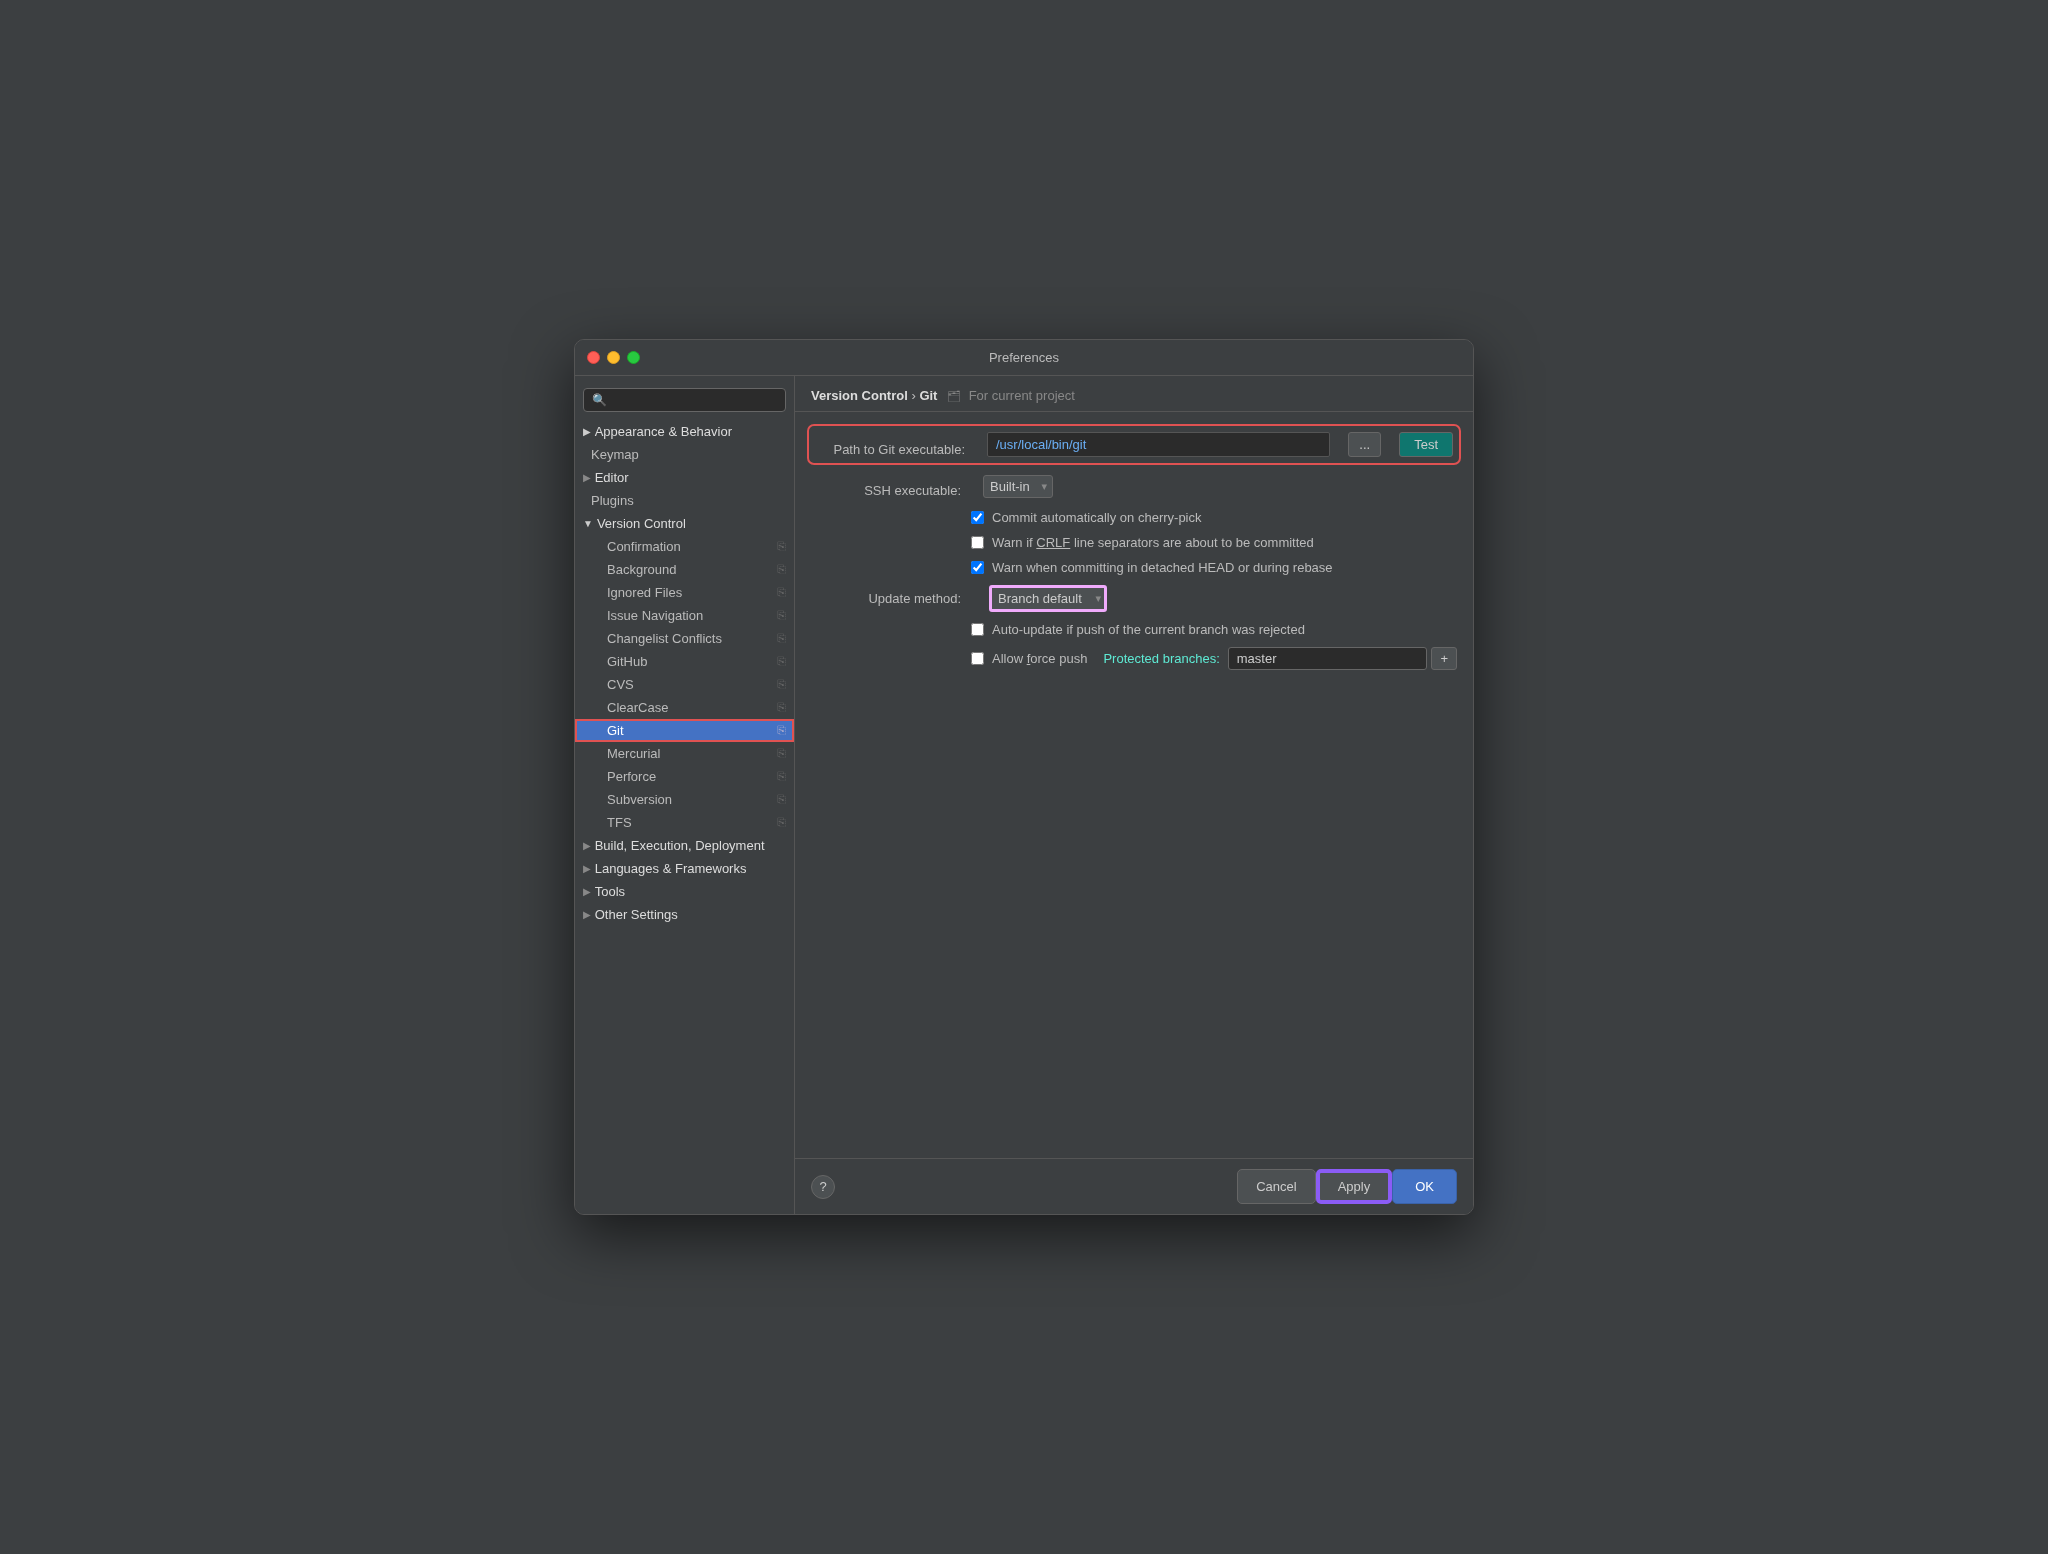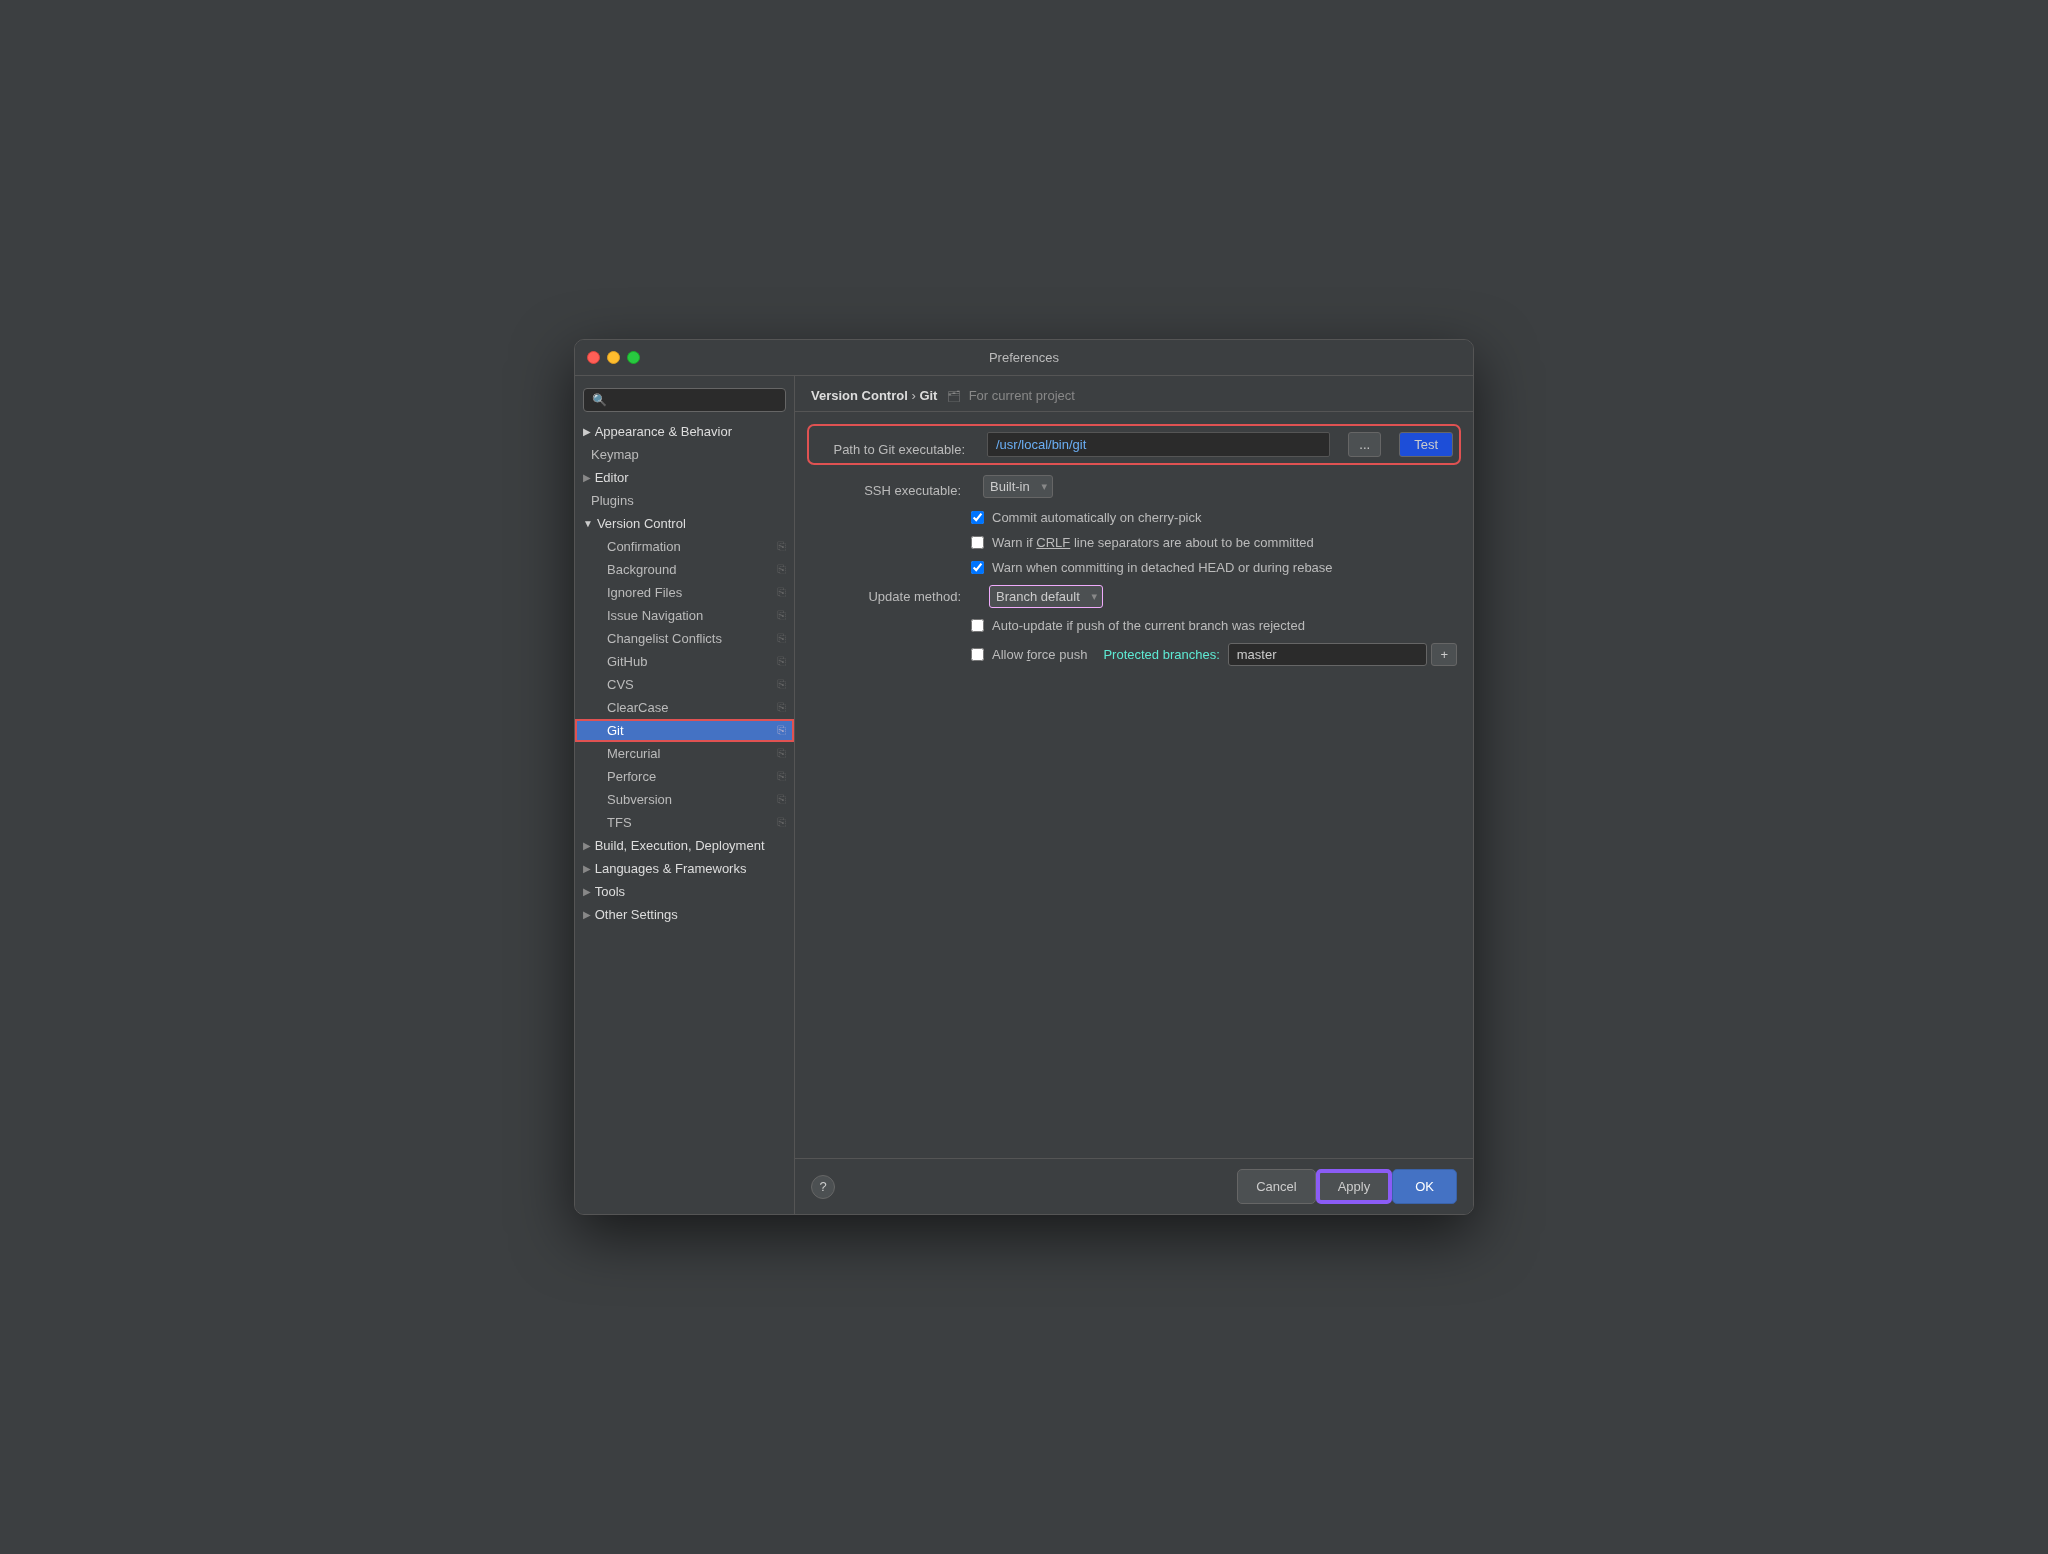--- a/index.html
+++ b/index.html
@@ -172,21 +172,21 @@
       border: 1px solid #666;
       color: #ccc;
       padding: 4px 10px;
       cursor: pointer;
       font-size: 13px;
       border-radius: 3px;
       margin-left: 6px;
       white-space: nowrap;
     }
     .test-btn {
-      background: #1d4ed8;
+      background: #0f766e;
       border: 1px solid #666;
       color: #ccc;
       padding: 4px 14px;
       cursor: pointer;
       font-size: 13px;
       border-radius: 3px;
       margin-left: 6px;
       white-space: nowrap;
     }
     .ssh-select {
@@ -234,21 +234,21 @@
       margin-bottom: 10px;
     }
     .update-label {
       color: #bbb;
       min-width: 150px;
       text-align: right;
       margin-right: 28px;
     }
     .update-select {
       background: #4c5052;
-      border: 1px solid #f0abfc;
+      border: 3px solid #f0abfc;
       color: #ccc;
       padding: 3px 6px;
       font-size: 13px;
       border-radius: 3px;
       cursor: pointer;
       outline: none;
       appearance: none;
       padding-right: 22px;
     }
     .force-push-row {

